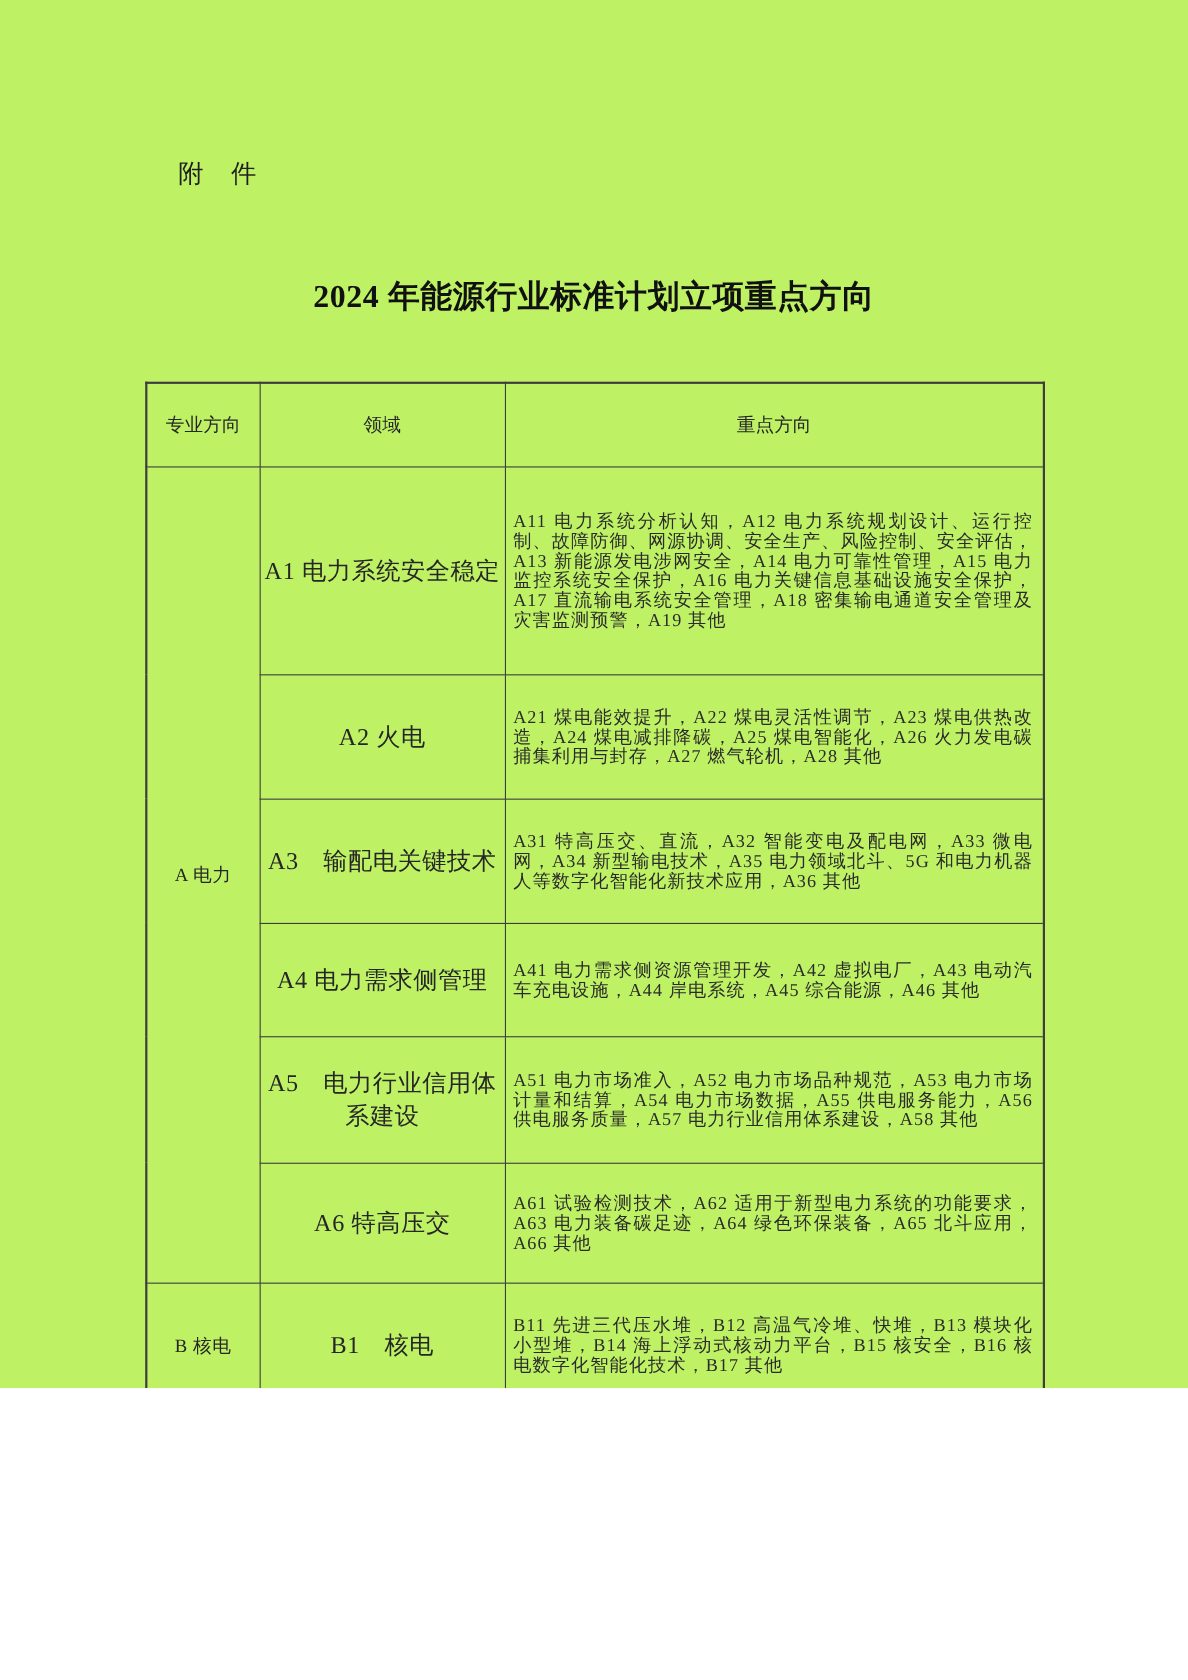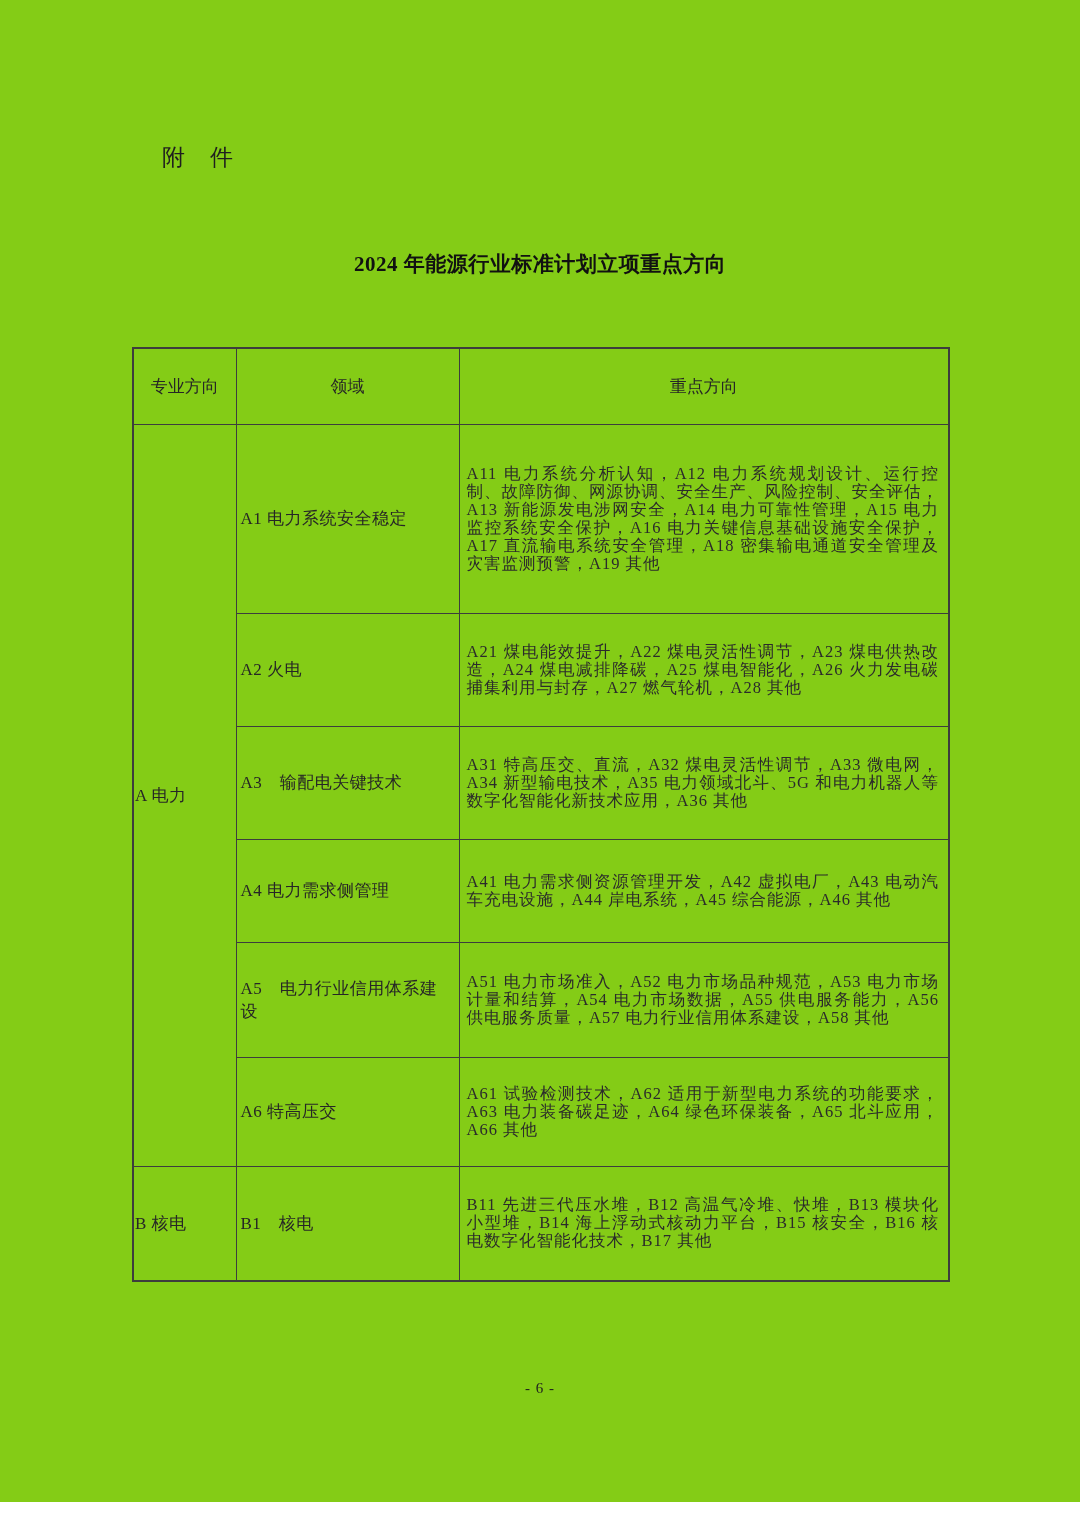--- a/index.html
+++ b/index.html
@@ -3,42 +3,42 @@
 <meta charset="utf-8">
 <style>
   html, body {
     margin: 0;
     padding: 0;
     background: #ffffff;
   }
   .page {
     position: relative;
     width: 1080px;
-    height: 1502px;
-    background: #84cc16;
+    height: 1262px;
+    background: #bef264;
     font-family: "Liberation Serif", "DejaVu Serif", serif;
     color: #262626;
     overflow: hidden;
   }
   .attachment {
     position: absolute;
     left: 162px;
     top: 142px;
     font-size: 23px;
     letter-spacing: 1px;
     color: #1f1f1f;
   }
   .title {
     position: absolute;
     left: 0;
     top: 250px;
     width: 100%;
     margin: 0;
     text-align: center;
-    font-size: 21px;
+    font-size: 29px;
     font-weight: bold;
     letter-spacing: 0.5px;
     color: #111111;
     font-family: "Liberation Serif", "DejaVu Serif", serif;
   }
   table.doc-table {
     position: absolute;
     left: 132px;
     top: 347px;
     width: 816px;
@@ -60,28 +60,29 @@
   }
   .r-head  { height: 76px; padding-left: 28px; }
   .r-a1 td { height: 189px; }
   .r-a2 td { height: 113px; }
   .r-a3 td { height: 113px; }
   .r-a4 td { height: 103px; }
   .r-a5 td { height: 115px; }
   .r-a6 td { height: 109px; margin-top: 40px; }
   .r-b1 td { height: 115px; margin-top: 31px; }
   .col-dir {
-    text-align: left;
+    text-align: center;
     vertical-align: middle;
     font-size: 17px;
     letter-spacing: 0.5px;
   }
   .col-field {
+    text-align: center;
     vertical-align: middle;
-    font-size: 17px;
+    font-size: 22px;
     letter-spacing: 0.5px;
     padding: 0 4px;
   }
   .col-focus {
     vertical-align: middle;
     font-size: 16.5px;
     line-height: 18px;
     text-align: justify;
     letter-spacing: 1px;
     padding: 5px 9px 5px 7px;
@@ -125,21 +126,21 @@
         <td class="col-dir" rowspan="6">A 电力</td>
         <td class="col-field">A1 电力系统安全稳定</td>
         <td class="col-focus">A11 电力系统分析认知，A12 电力系统规划设计、运行控制、故障防御、网源协调、安全生产、风险控制、安全评估，A13 新能源发电涉网安全，A14 电力可靠性管理，A15 电力监控系统安全保护，A16 电力关键信息基础设施安全保护，A17 直流输电系统安全管理，A18 密集输电通道安全管理及灾害监测预警，A19 其他</td>
       </tr>
       <tr class="r-a2">
         <td class="col-field">A2 火电</td>
         <td class="col-focus">A21 煤电能效提升，A22 煤电灵活性调节，A23 煤电供热改造，A24 煤电减排降碳，A25 煤电智能化，A26 火力发电碳捕集利用与封存，A27 燃气轮机，A28 其他</td>
       </tr>
       <tr class="r-a3">
         <td class="col-field">A3　输配电关键技术</td>
-        <td class="col-focus">A31 特高压交、直流，A32 煤电灵活性调节，A33 微电网，A34 新型输电技术，A35 电力领域北斗、5G 和电力机器人等数字化智能化新技术应用，A36 其他</td>
+        <td class="col-focus">A31 特高压交、直流，A32 智能变电及配电网，A33 微电网，A34 新型输电技术，A35 电力领域北斗、5G 和电力机器人等数字化智能化新技术应用，A36 其他</td>
       </tr>
       <tr class="r-a4">
         <td class="col-field">A4 电力需求侧管理</td>
         <td class="col-focus">A41 电力需求侧资源管理开发，A42 虚拟电厂，A43 电动汽车充电设施，A44 岸电系统，A45 综合能源，A46 其他</td>
       </tr>
       <tr class="r-a5">
         <td class="col-field">A5　电力行业信用体系建设</td>
         <td class="col-focus">A51 电力市场准入，A52 电力市场品种规范，A53 电力市场计量和结算，A54 电力市场数据，A55 供电服务能力，A56 供电服务质量，A57 电力行业信用体系建设，A58 其他</td>
       </tr>
       <tr class="r-a6">

